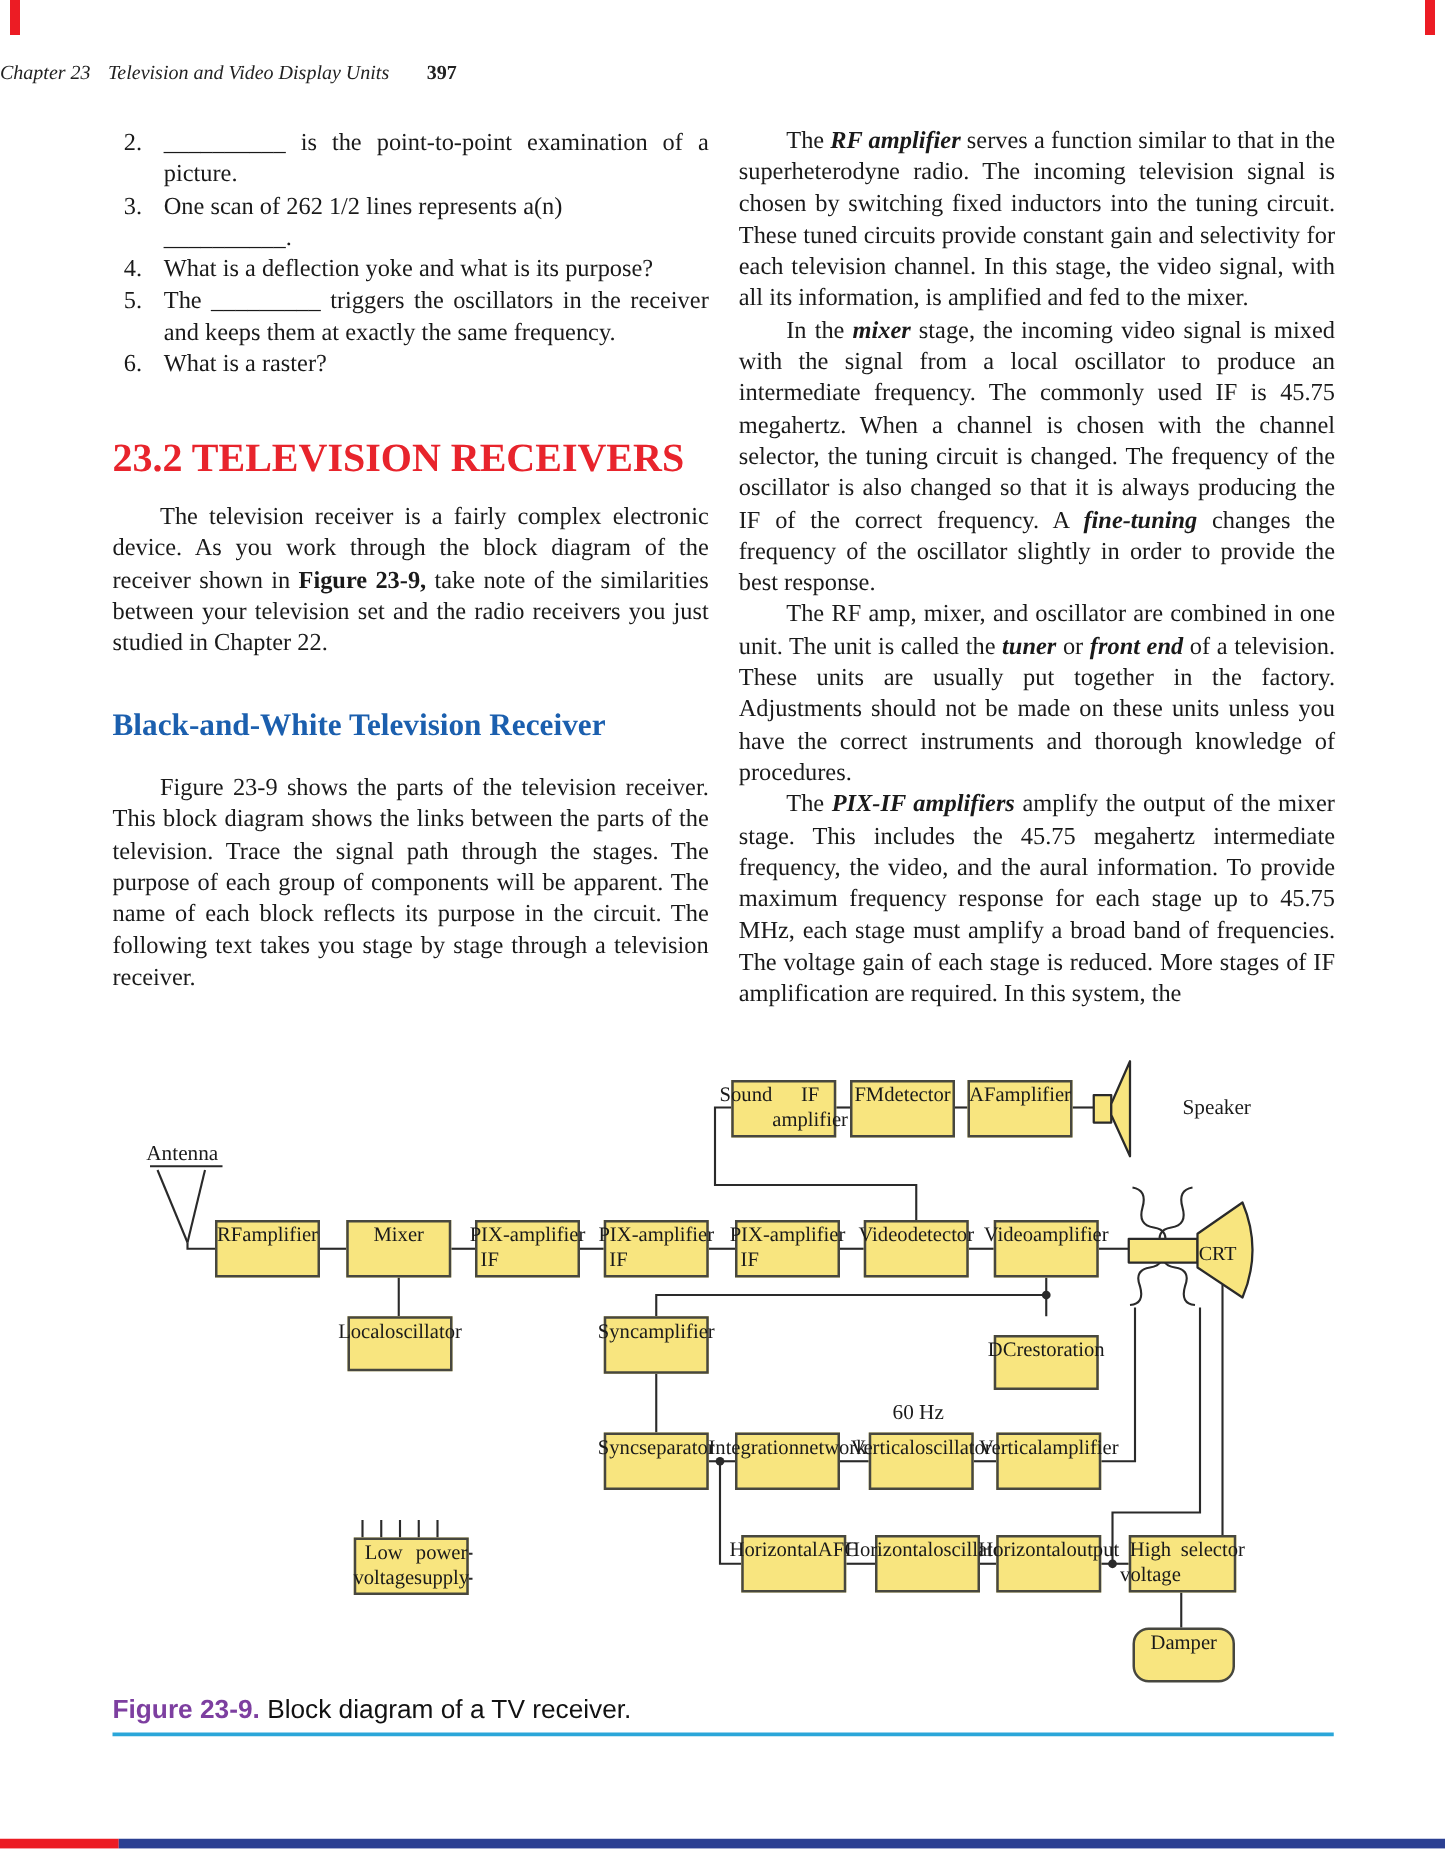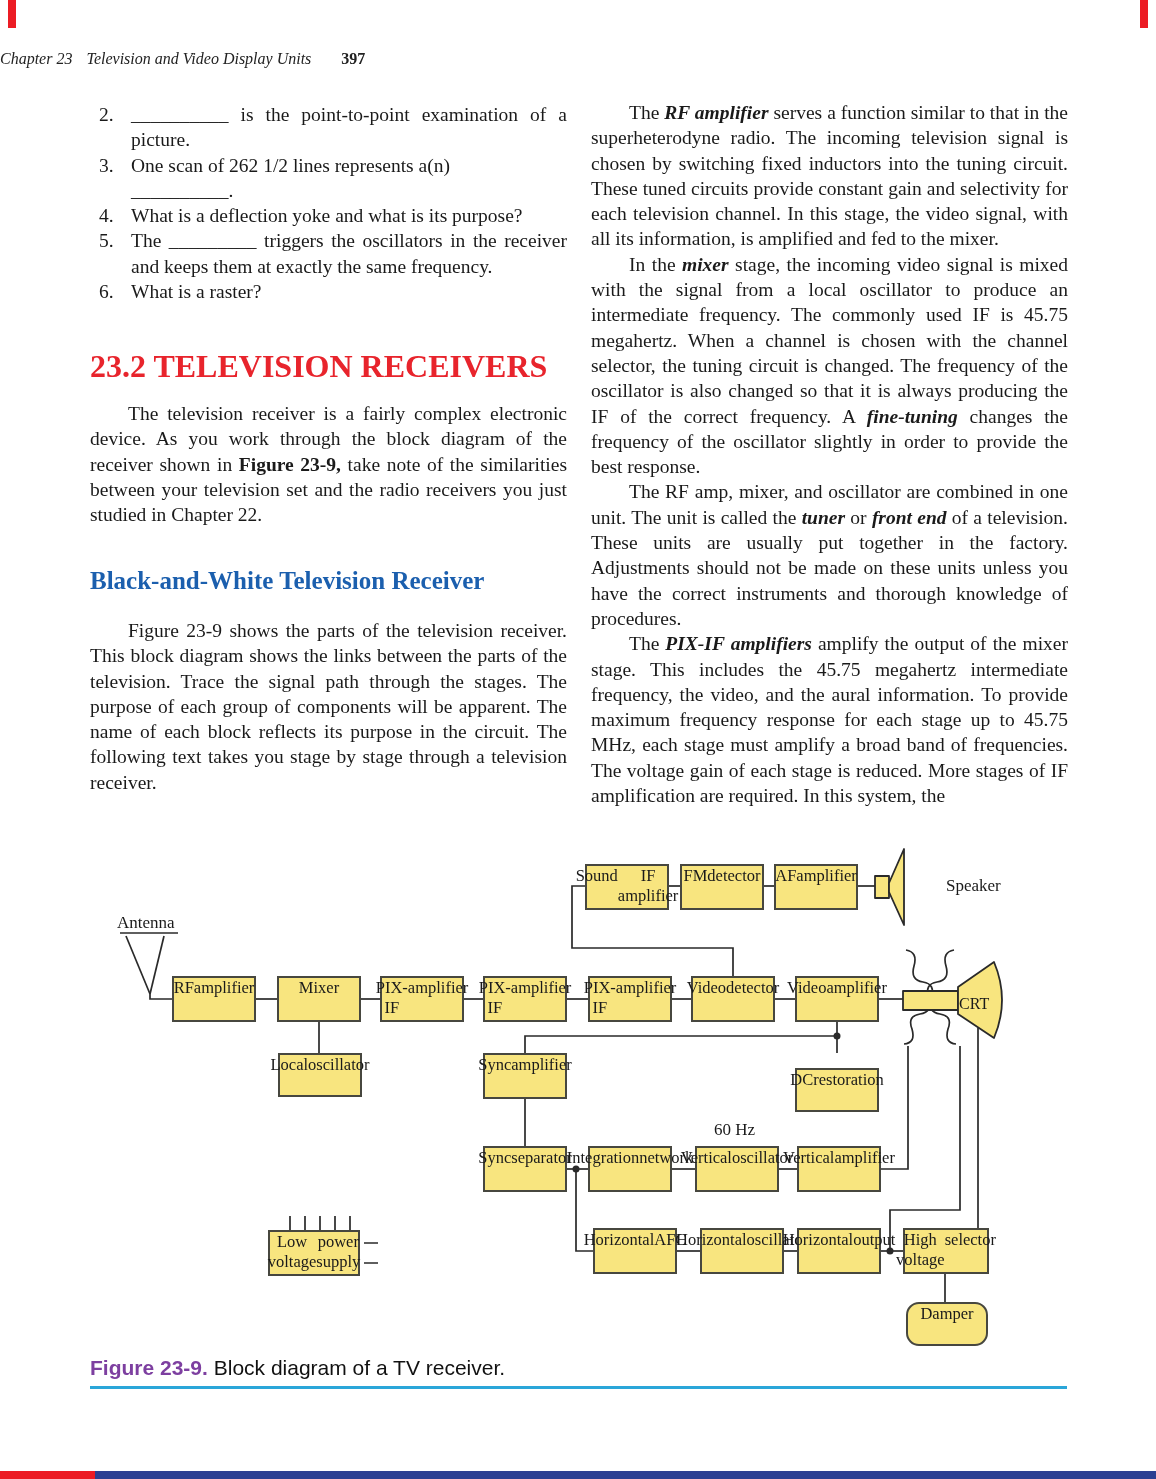--- a/index.html
+++ b/index.html
@@ -226,21 +226,21 @@
         <div>network</div>
       </div>
       <div class="dbox" style="left: 695px; top: 1146px; width: 84px; height: 46px;">
         <div>Vertical</div>
         <div>oscillator</div>
       </div>
       <div class="dbox" style="left: 797px; top: 1146px; width: 84px; height: 46px;">
         <div>Vertical</div>
         <div>amplifier</div>
       </div>
-      <div class="dbox" style="left: 268px; top: 1230px; width: 92px; height: 46px;">
+      <div class="dbox" style="left: 283px; top: 1230px; width: 92px; height: 46px;">
         <div>Low voltage</div>
         <div>power supply</div>
       </div>
       <div class="dbox" style="left: 593px; top: 1228px; width: 84px; height: 46px;">
         <div>Horizontal</div>
         <div>AFC</div>
       </div>
       <div class="dbox" style="left: 700px; top: 1228px; width: 84px; height: 46px;">
         <div>Horizontal</div>
         <div>oscillator</div>

